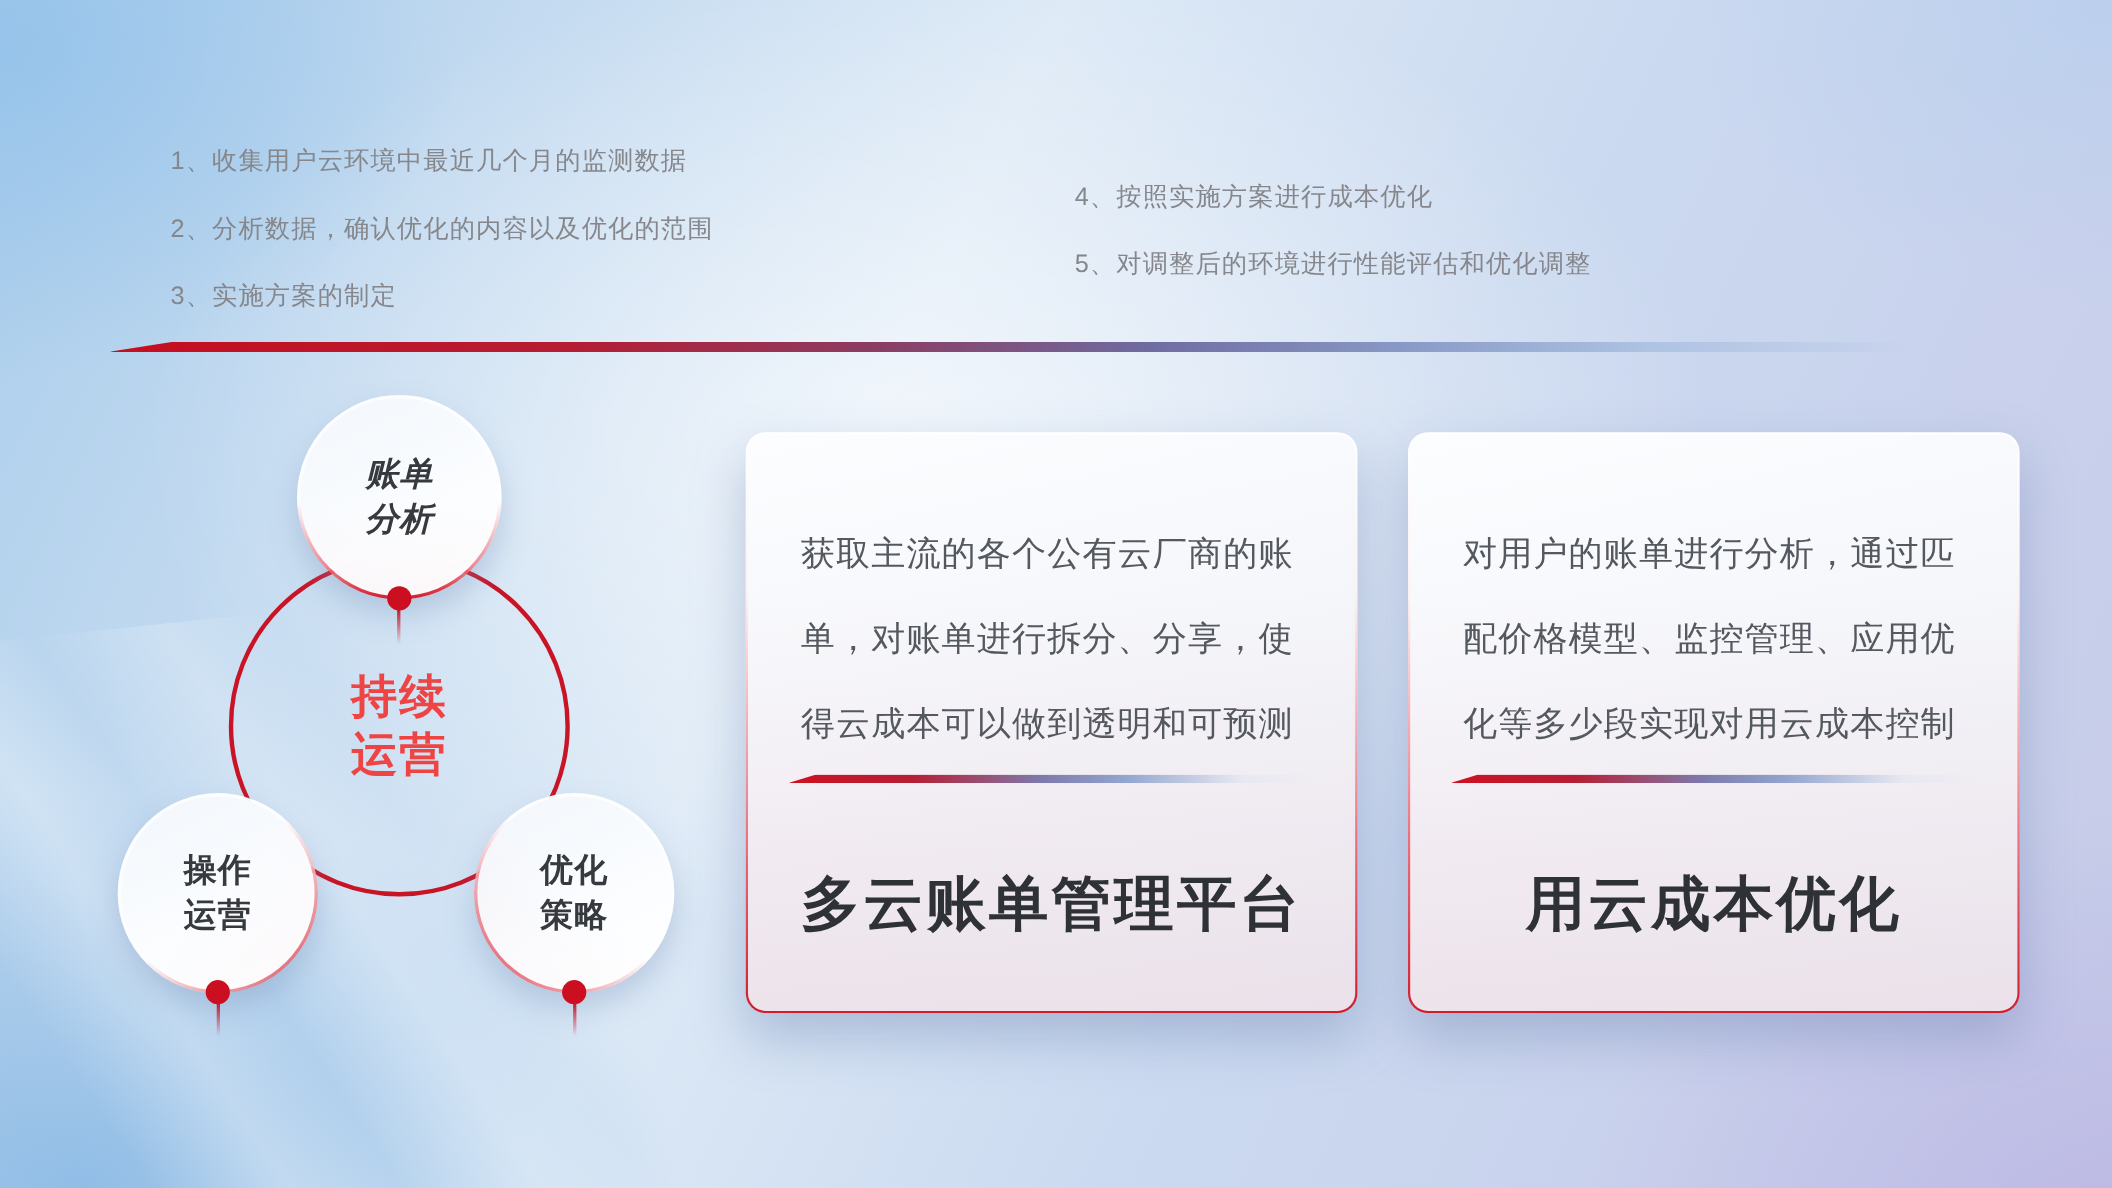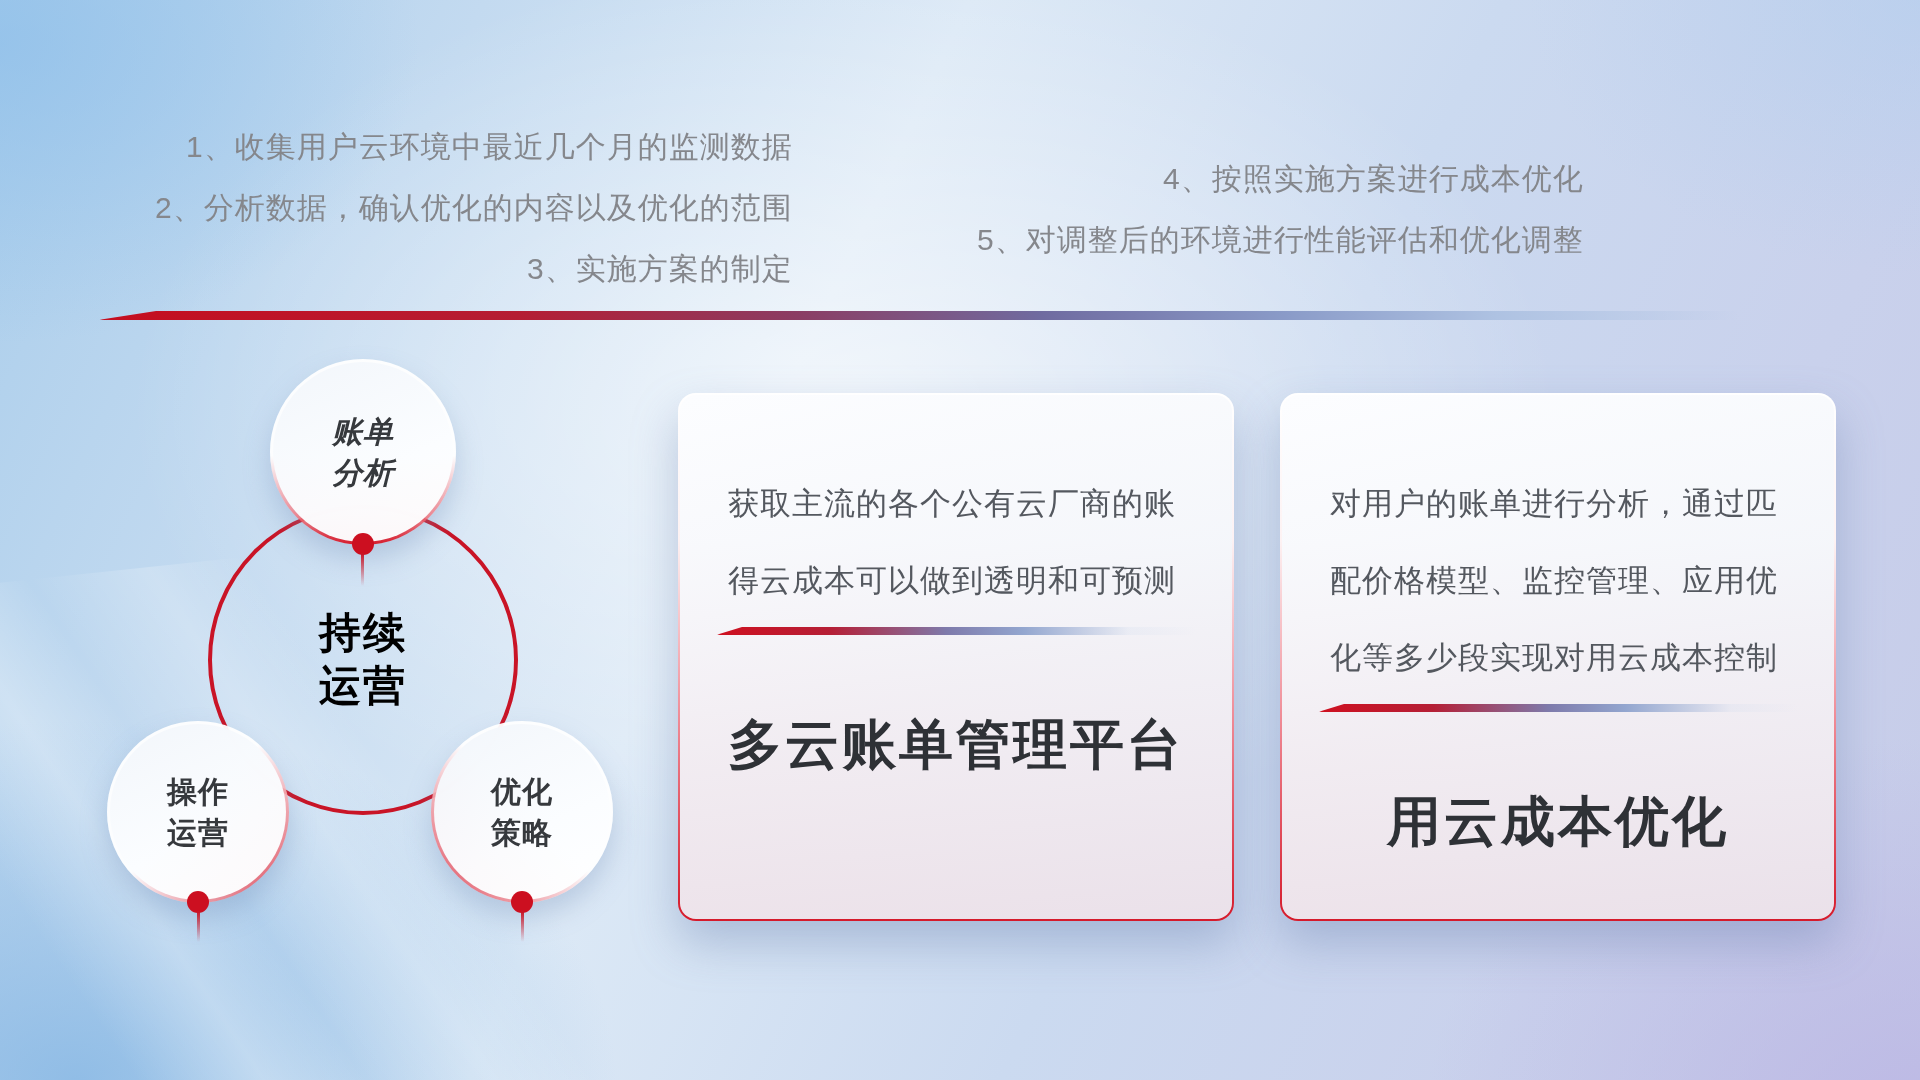--- a/index.html
+++ b/index.html
@@ -20,38 +20,38 @@
     content:""; position:absolute; left:-220px; top:560px; width:900px; height:560px;
     background:
       linear-gradient(62deg, rgba(255,255,255,0) 30%, rgba(255,255,255,0.30) 40%, rgba(255,255,255,0) 48%,
                               rgba(255,255,255,0.22) 58%, rgba(255,255,255,0) 66%);
     transform:rotate(-6deg); pointer-events:none;
   }
 
   
   .steps-left { position:absolute; left:155px; top:116px; }
   .steps-right{ position:absolute; left:977px; top:148px; }
-  .step-line { font-size:30px; line-height:61px; color:#85878c; letter-spacing:1px; white-space:nowrap;text-align:right; }
+  .step-line { font-size:23px; line-height:61px; color:#85878c; letter-spacing:1px; white-space:nowrap; }
 
   
   .main-divider{
     position:absolute; left:98px; top:311px; width:1747px; height:9px;
     background:linear-gradient(90deg,#c50e1f 0%, #b51d33 24%, #8b3d63 40%, #6f6ba0 54%, #8a9bc8 68%, #aec2e2 80%, rgba(190,210,235,0) 94%);
     clip-path:polygon(0 100%, 58px 0, 100% 0, 100% 100%);
     border-radius:5px;
   }
 
   
   .cycle-ring{
     position:absolute; left:208px; top:505px; width:310px; height:310px;
     border:4px solid #c91426; border-radius:50%;
   }
   .cycle-center{
     position:absolute; left:208px; top:606px; width:310px;
-    text-align:center; font-size:42px; font-weight:800; color:#000000; line-height:53px; letter-spacing:2px;
+    text-align:center; font-size:42px; font-weight:800; color:#ef4444; line-height:53px; letter-spacing:2px;
   }
   .node{ position:absolute; border-radius:50%; padding:3px;
          box-shadow:0 14px 26px rgba(120,145,185,0.35); }
   .node-top { left:270px; top:359px; width:186px; height:186px;
     background:linear-gradient(to bottom, rgba(255,255,255,0.95) 52%, rgba(238,120,130,0.85) 84%, #d51a2b 100%);font-style:italic; }
   .node-bl  { left:107px; top:721px; width:182px; height:182px;
     background:linear-gradient(135deg, rgba(255,255,255,0.95) 48%, rgba(238,120,130,0.85) 82%, #d51a2b 100%); }
   .node-br  { left:431px; top:721px; width:182px; height:182px;
     background:linear-gradient(225deg, rgba(255,255,255,0.95) 48%, rgba(238,120,130,0.85) 82%, #d51a2b 100%); }
   .node-inner{
@@ -143,20 +143,21 @@
 <div class="pin-dot dot-bl"></div>
 <div class="pin-dot dot-br"></div>
 <div class="pin-stem stem-top"></div>
 <div class="pin-stem stem-bl"></div>
 <div class="pin-stem stem-br"></div>
 
 <div class="card-outer card-1">
   <div class="card-inner">
     <div class="card-body">
       <div class="card-body-line">获取主流的各个公有云厂商的账</div>
+      <div class="card-body-line">单，对账单进行拆分、分享，使</div>
       <div class="card-body-line">得云成本可以做到透明和可预测</div>
     </div>
     <div class="card-divider"></div>
     <div class="card-title">多云账单管理平台</div>
   </div>
 </div>
 
 <div class="card-outer card-2">
   <div class="card-inner">
     <div class="card-body">

